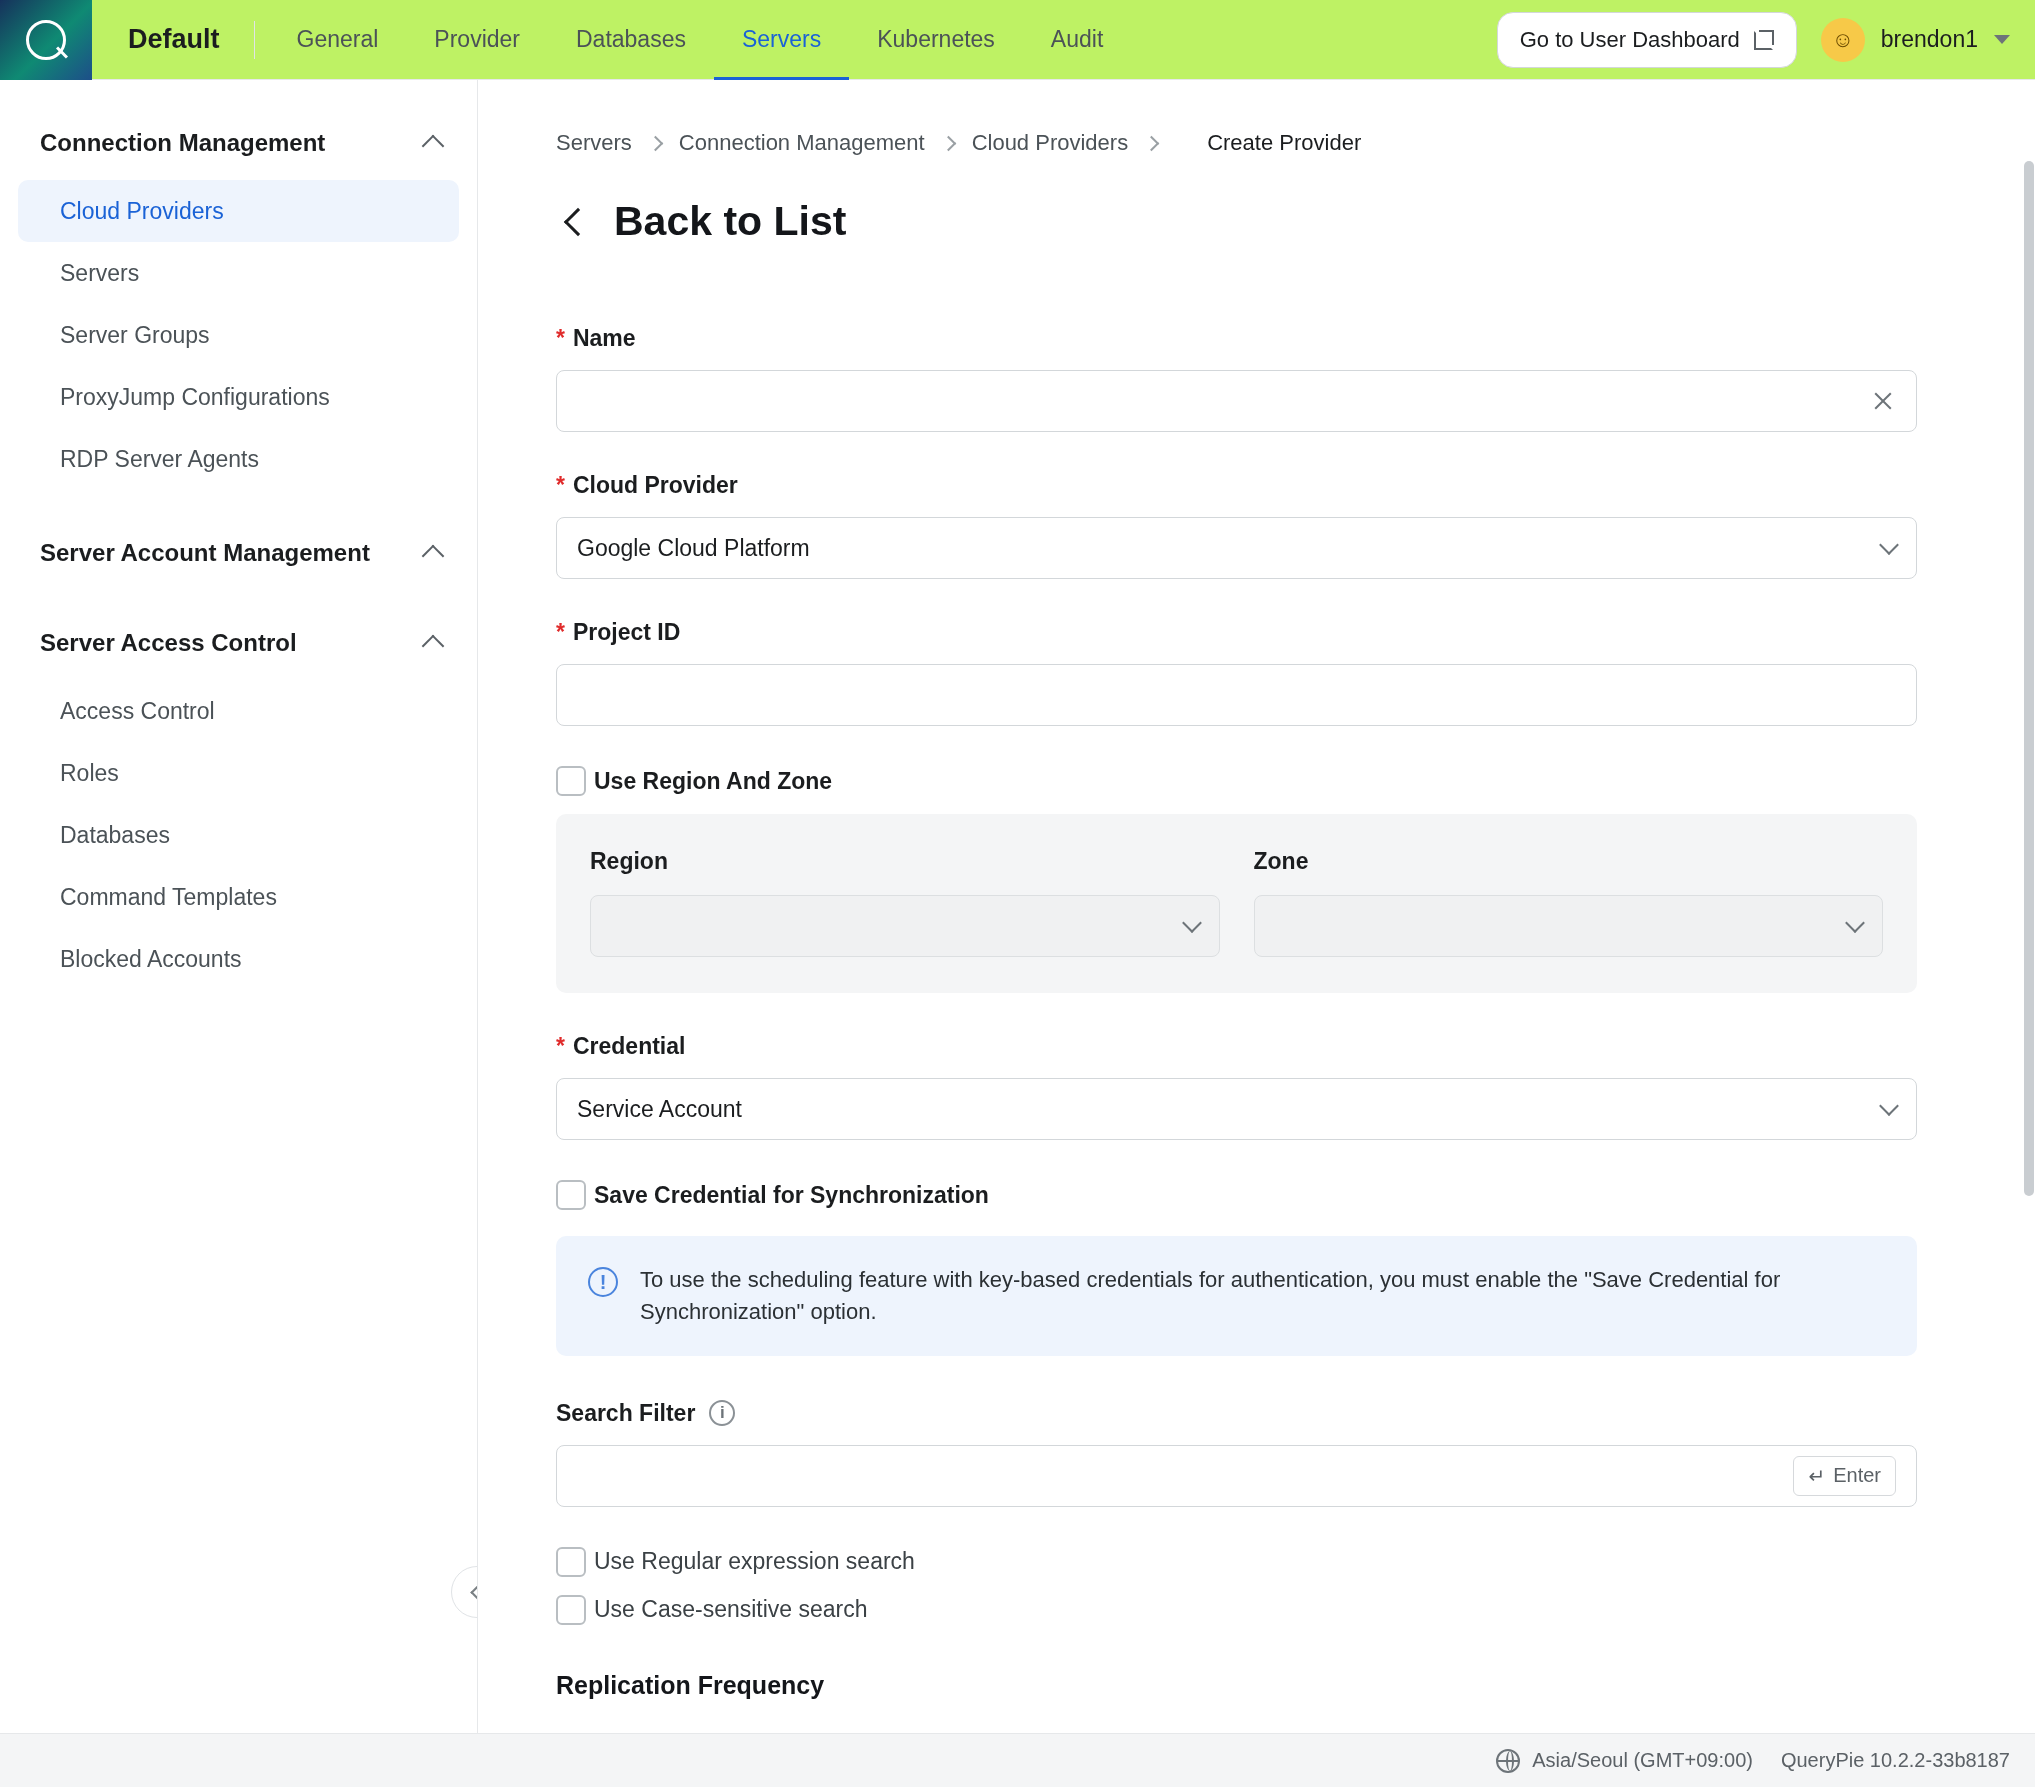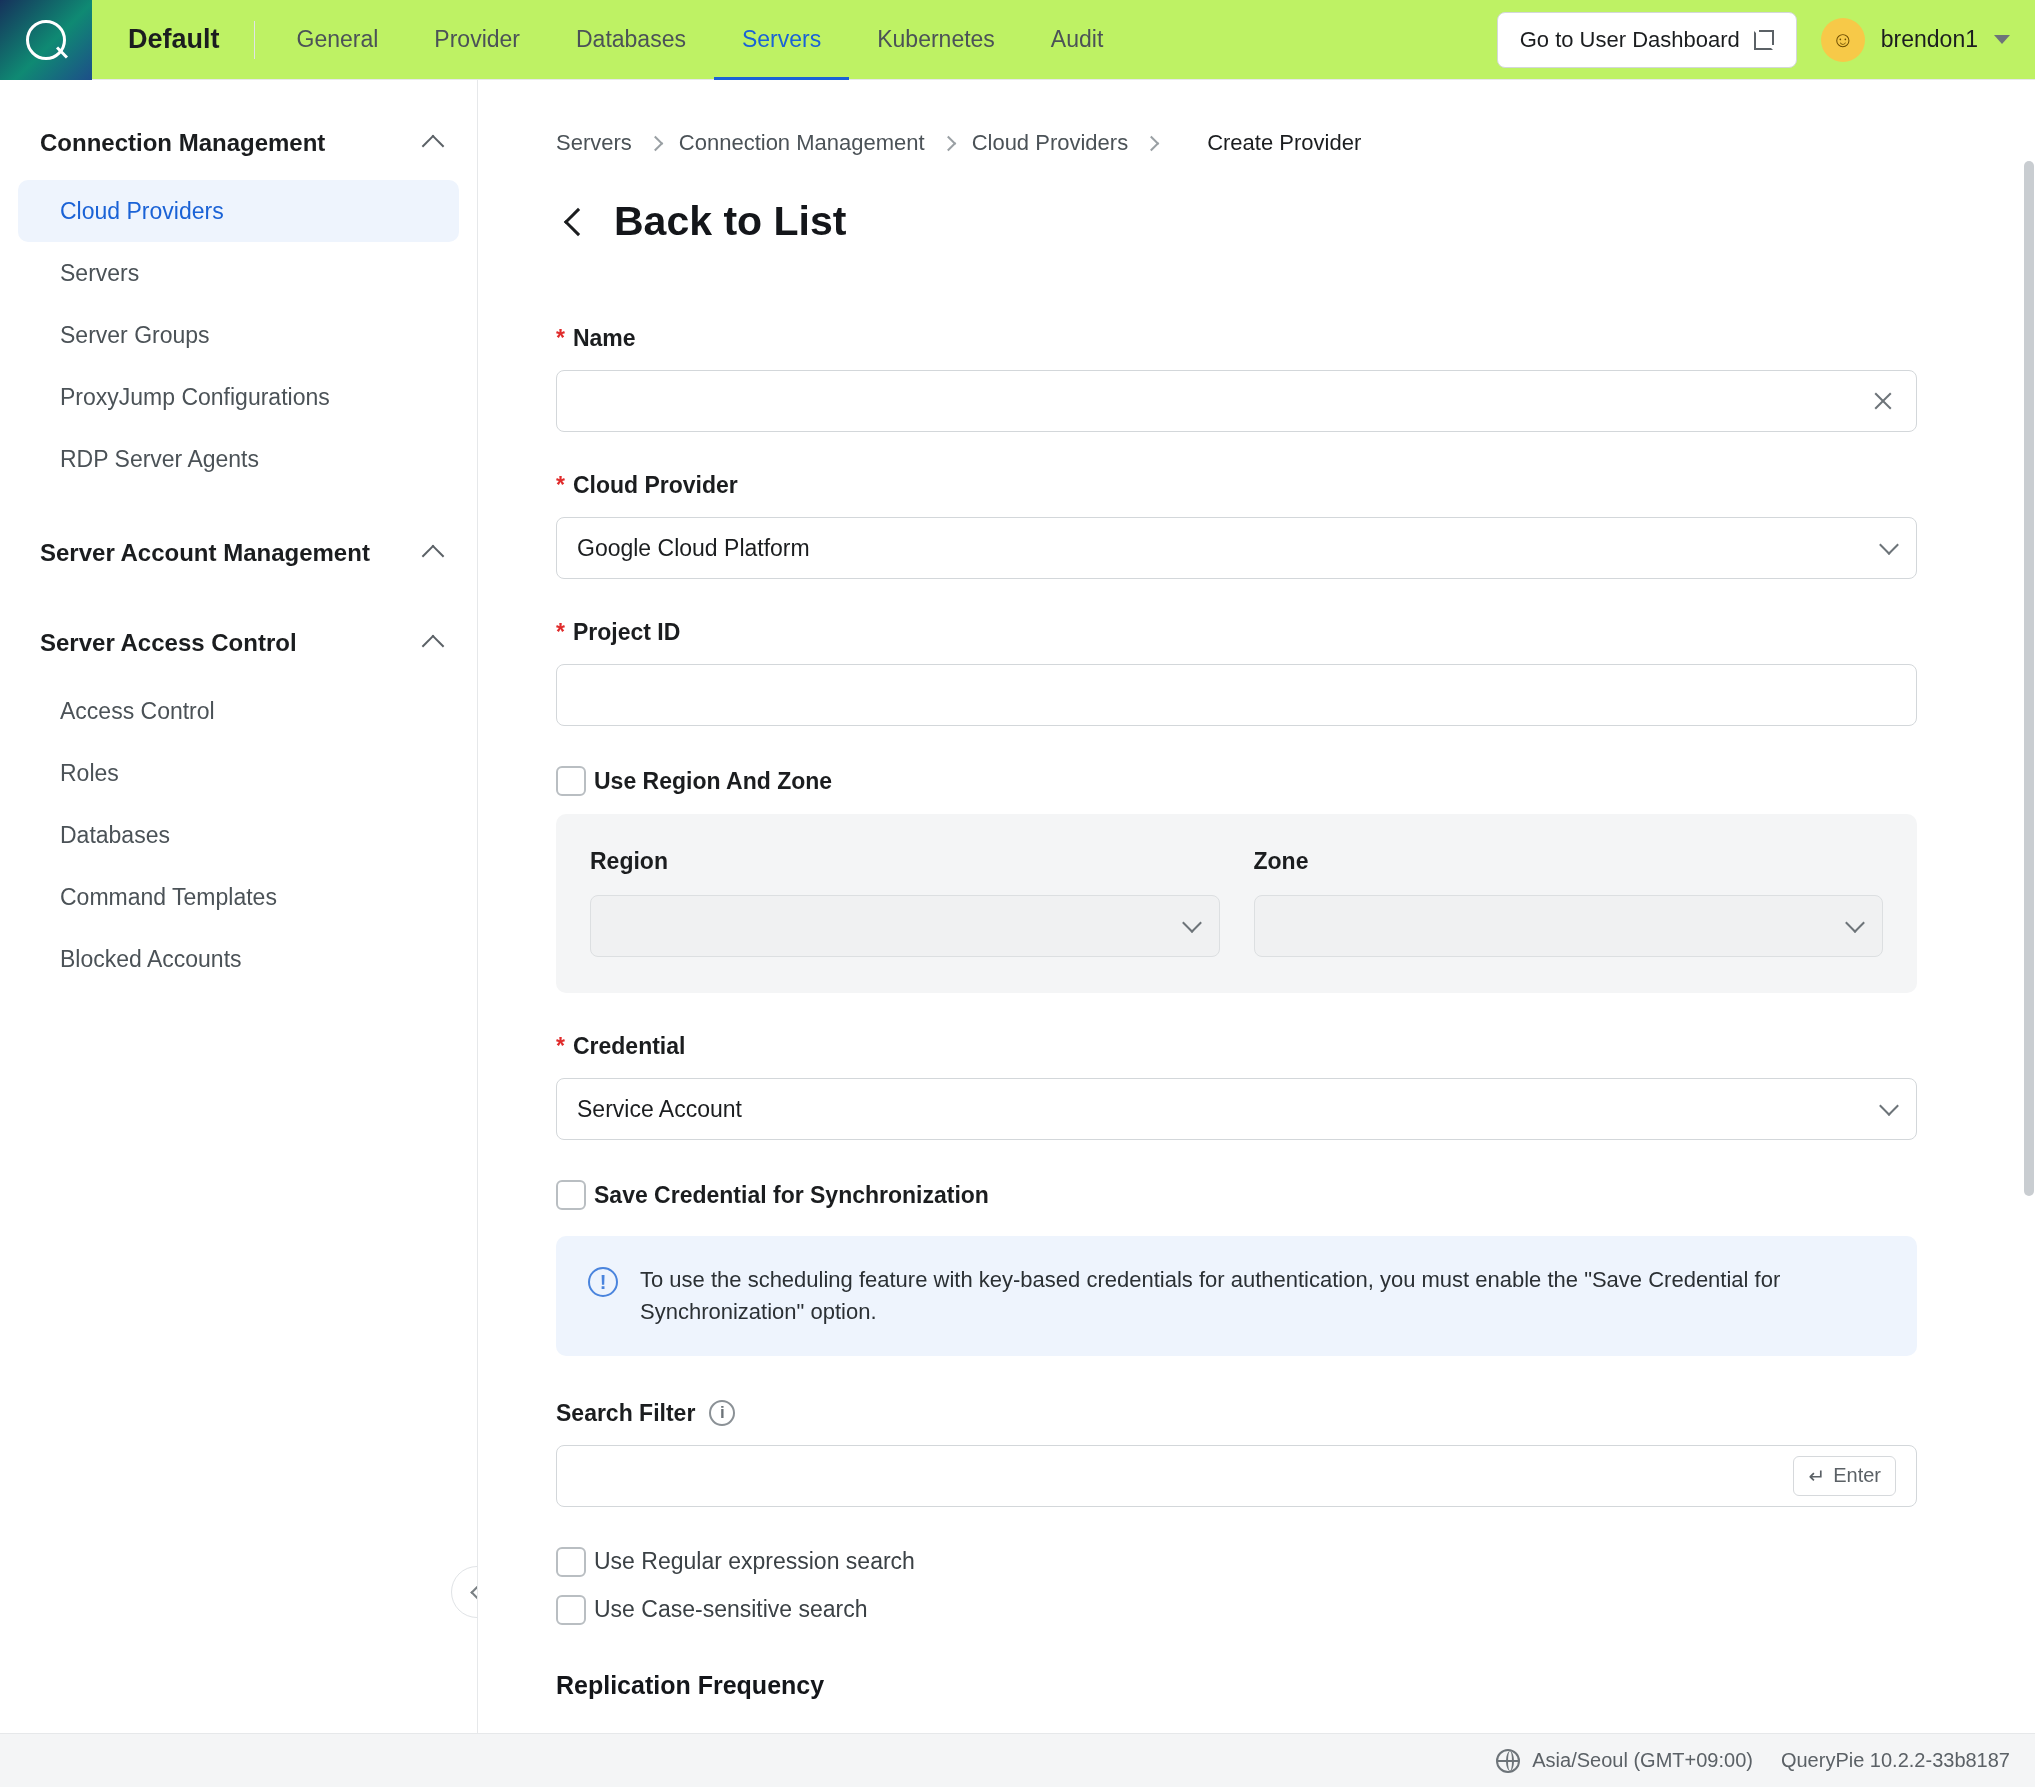--- a/index.html
+++ b/index.html
@@ -56,21 +56,21 @@
     cursor: pointer;
   }
   .nav-item.active {
     color: #1a62d6; font-weight: normal;
     box-shadow: inset 0 -3px 0 0 #1a62d6;
   }
   .topbar-right {
     margin-left: auto; display: flex; align-items: center; padding-right: 26px; gap: 24px;
   }
   .dash-btn {
-    border: 1px solid #d3d7da; border-radius: 8px;
+    border: 1px solid #d3d7da; border-radius: 16px;
     height: 56px; display: flex; align-items: center; gap: 14px;
     padding: 0 22px; font-size: 22px; color: #1b1d1f; background: #fff;
     cursor: pointer; white-space: nowrap;
   }
   .ext-icon { width: 20px; height: 20px; position: relative; display: inline-block; }
   .ext-icon::before {
     content: ""; position: absolute; left: 0; bottom: 0; width: 15px; height: 15px;
     border: 2px solid #5b6166; border-top-color: transparent; border-right-color: transparent;
   }
   .ext-icon::after {

